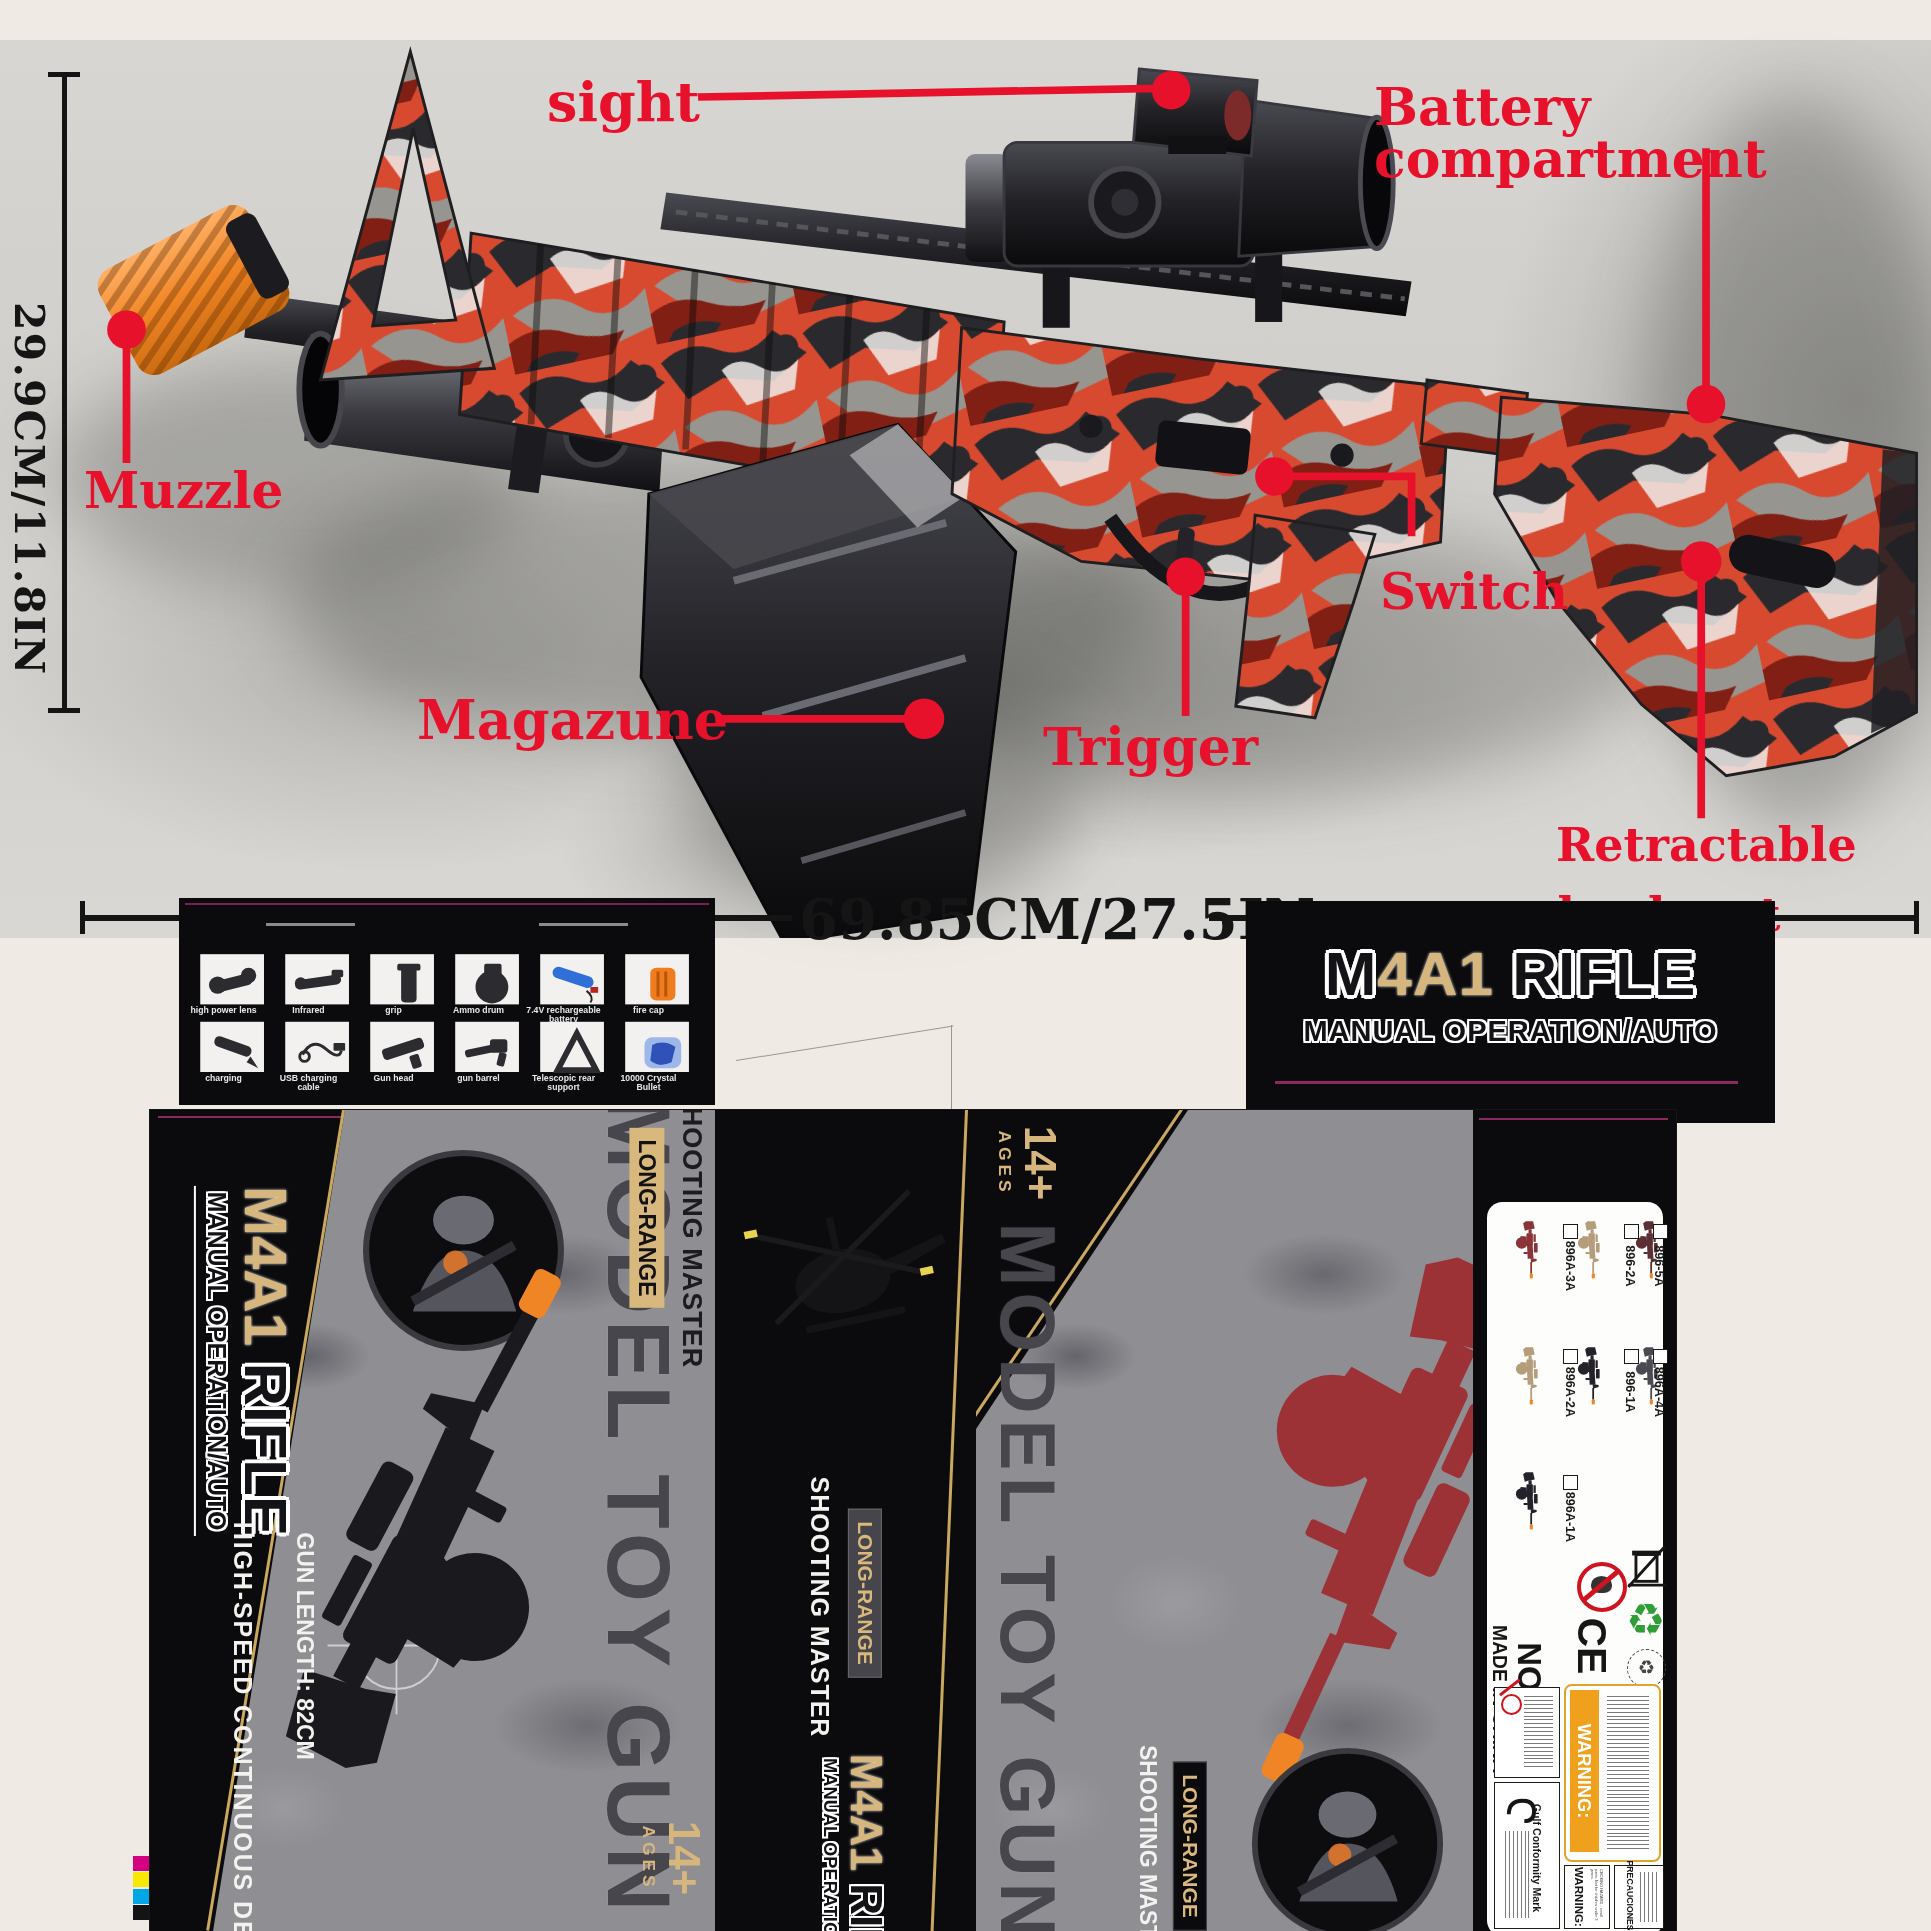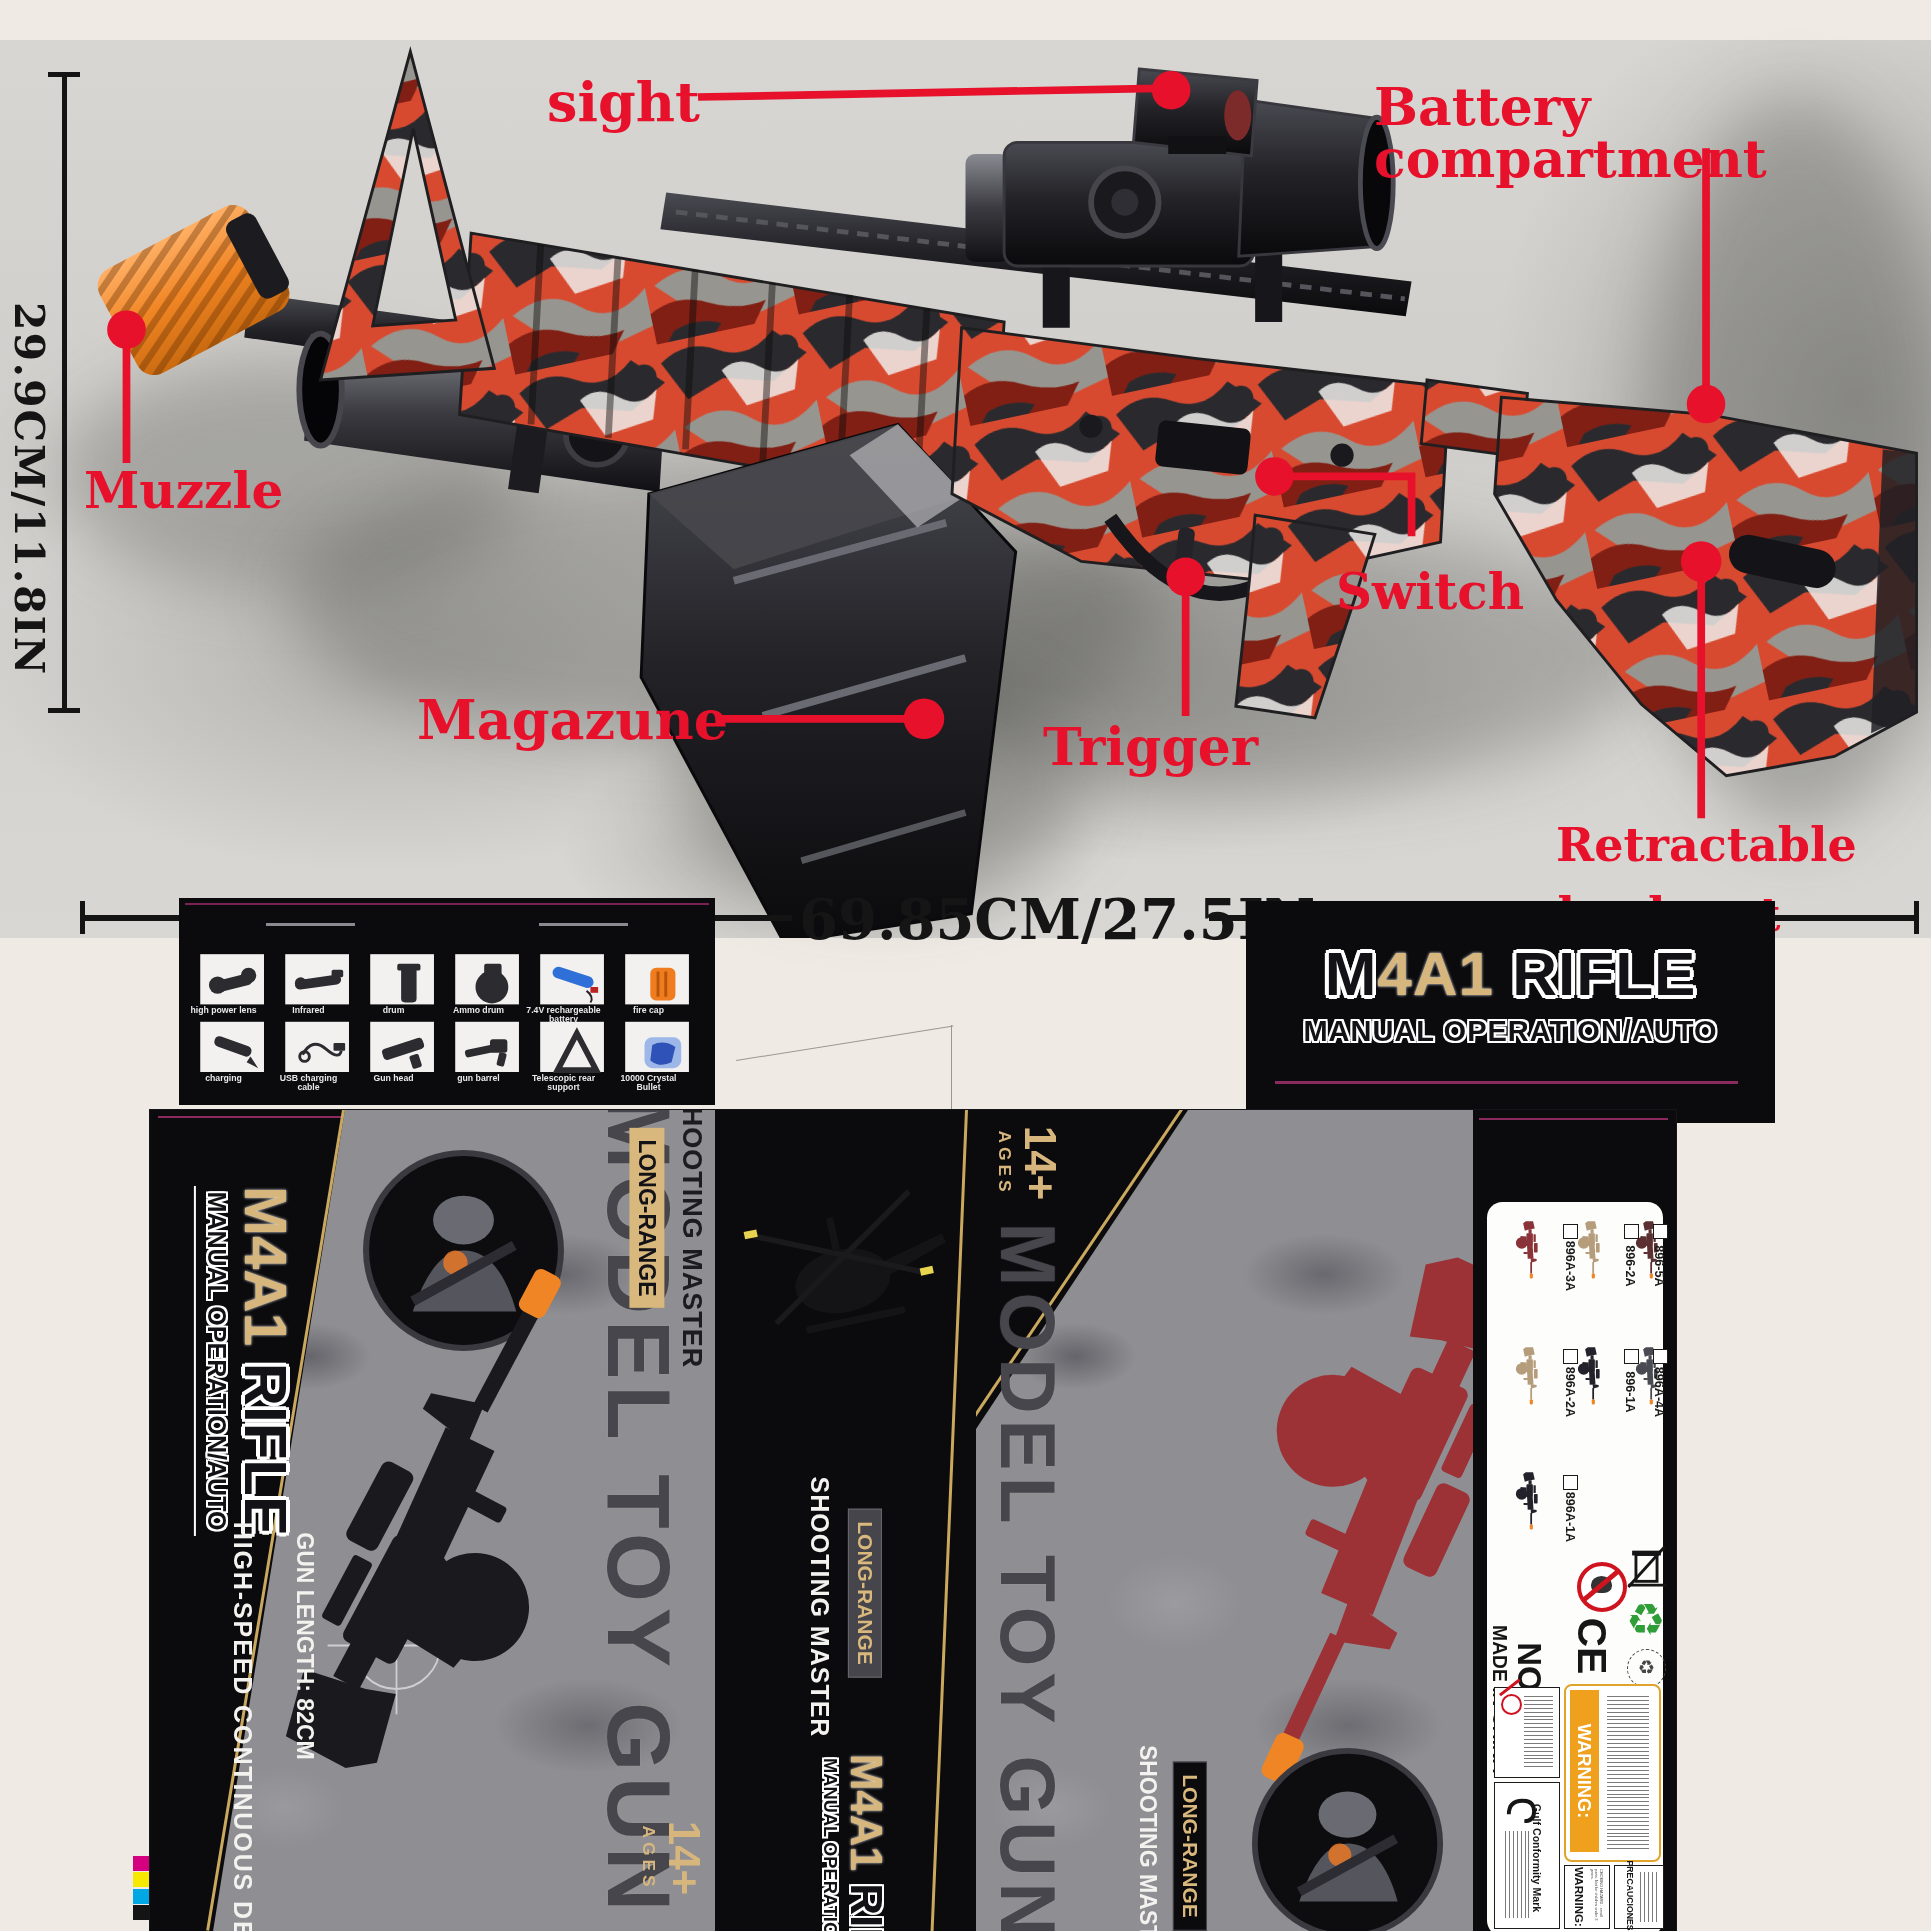--- a/index.html
+++ b/index.html
@@ -175,21 +175,21 @@
         <circle cx="1762" cy="540" r="21" stroke="none"></circle>
         <line x1="1762" y1="558" x2="1762" y2="806" stroke-width="8"></line>
       </g>
     </svg>
 
     <div class="redlabel" style="left:547px;top:35px;font-size:54px;">sight</div>
     <div class="redlabel" style="left:1374px;top:41px;font-size:52px;">Battery compartment</div>
     <div class="redlabel" style="left:84px;top:426px;font-size:50px;">Muzzle</div>
     <div class="redlabel" style="left:417px;top:653px;font-size:54px;">Magazune</div>
     <div class="redlabel" style="left:1043px;top:681px;font-size:52px;">Trigger</div>
-    <div class="redlabel" style="left:1336px;top:527px;font-size:50px;">Switch</div>
+    <div class="redlabel" style="left:1380px;top:527px;font-size:50px;">Switch</div>
     <div class="redlabel" style="left:1556px;top:782px;font-size:46px;">Retractable</div>
     <div class="redlabel" style="left:1558px;top:852px;font-size:46px;">backrest swicch</div>
 
     <div class="abs" style="left:62px;top:34px;width:4.8px;height:637px;background:#141414;"></div>
     <div class="abs" style="left:48px;top:32px;width:32px;height:4.8px;background:#141414;"></div>
     <div class="abs" style="left:48px;top:668px;width:32px;height:4.8px;background:#141414;"></div>
     <div class="rot dim" style="left:29px;top:449px;font-size:41px;letter-spacing:1.9px;">29.9CM/11.8IN</div>
 
     <div class="abs" style="left:82px;top:875px;width:710px;height:5.8px;background:#141414;"></div>
     <div class="abs" style="left:1209px;top:875px;width:708px;height:5.8px;background:#141414;"></div>
@@ -276,21 +276,21 @@
           <path d="M30,4 L10,42 H50 Z" fill="none" stroke="#2b2b30" stroke-width="6"></path>
         </g>
       <g transform="translate(470,136)">
           <rect x="12" y="8" width="38" height="32" rx="8" fill="#9db8e8"></rect>
           <path d="M20,16 q12,-6 24,2 l-4,16 q-12,6 -22,-2 Z" fill="#2f52b8"></path>
         </g>
     </g>
   </svg>
   <div class="cap" style="left:185px;top:1006px;width:77px;">high power lens</div>
   <div class="cap" style="left:270px;top:1006px;width:77px;">Infrared</div>
-  <div class="cap" style="left:355px;top:1006px;width:77px;">drum</div>
+  <div class="cap" style="left:355px;top:1006px;width:77px;">grip</div>
   <div class="cap" style="left:440px;top:1006px;width:77px;">Ammo drum</div>
   <div class="cap" style="left:525px;top:1006px;width:77px;">7.4V rechargeable battery</div>
   <div class="cap" style="left:610px;top:1006px;width:77px;">fire cap</div>
   <div class="cap" style="left:185px;top:1074px;width:77px;">charging</div>
   <div class="cap" style="left:270px;top:1074px;width:77px;">USB charging cable</div>
   <div class="cap" style="left:355px;top:1074px;width:77px;">Gun head</div>
   <div class="cap" style="left:440px;top:1074px;width:77px;">gun barrel</div>
   <div class="cap" style="left:525px;top:1074px;width:77px;">Telescopic rear support</div>
   <div class="cap" style="left:610px;top:1074px;width:77px;">10000 Crystal Bullet</div>
 

